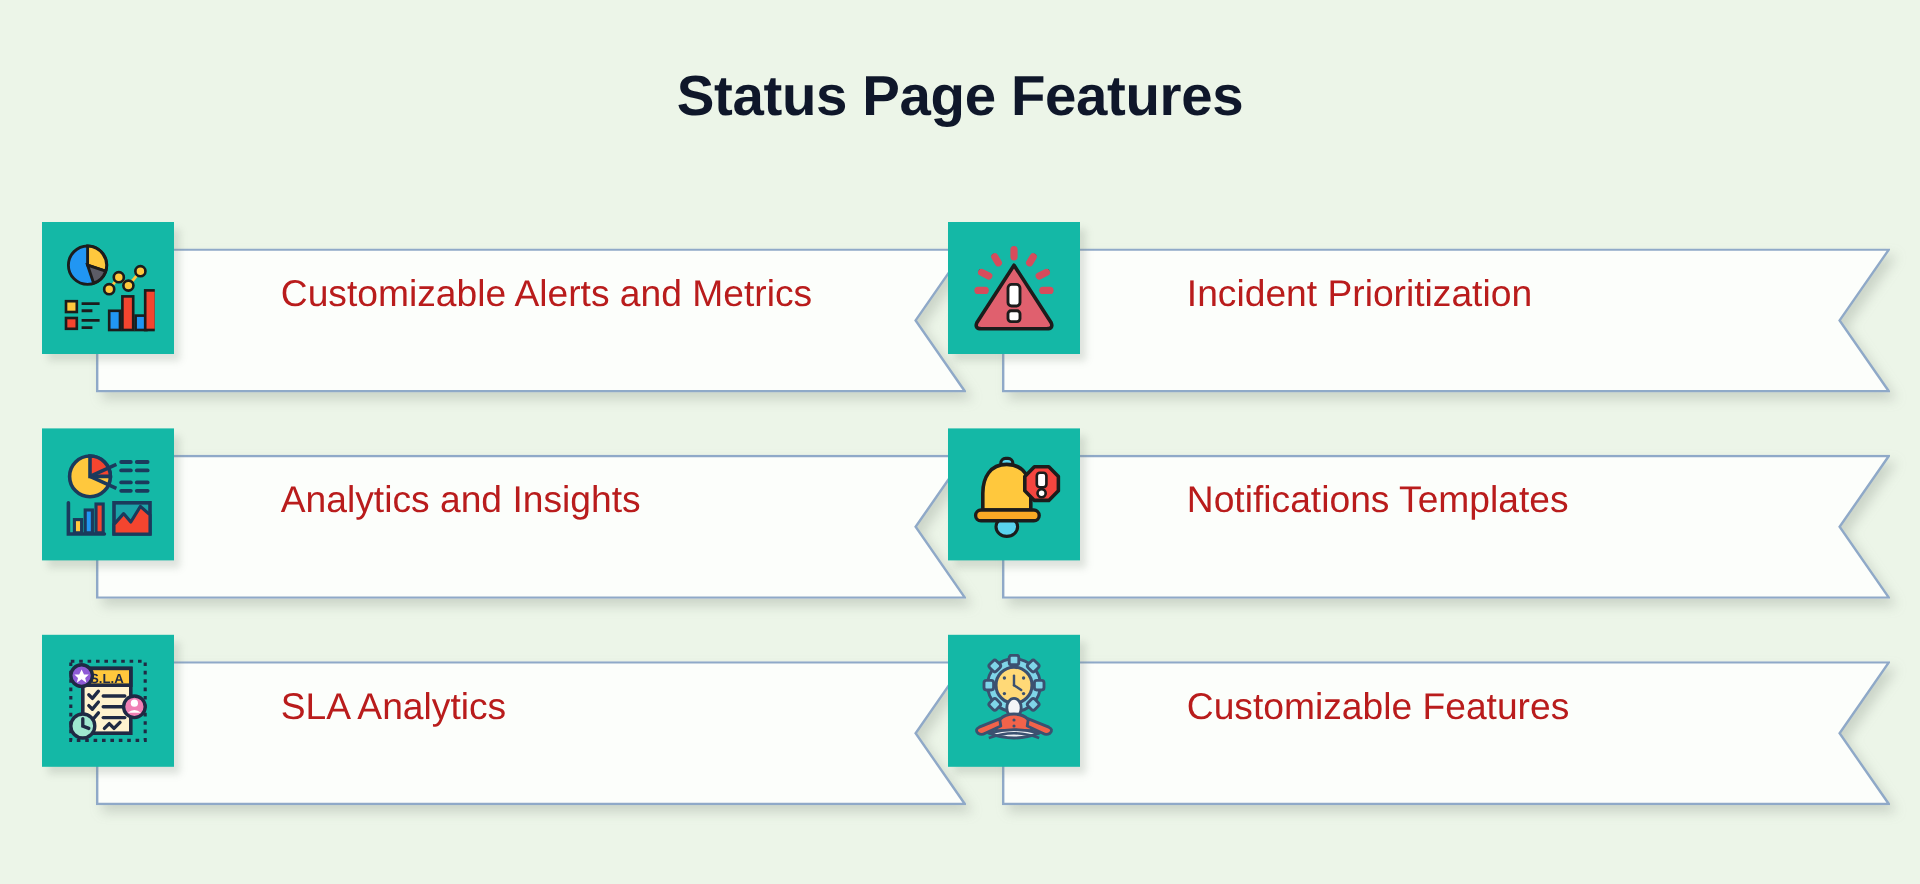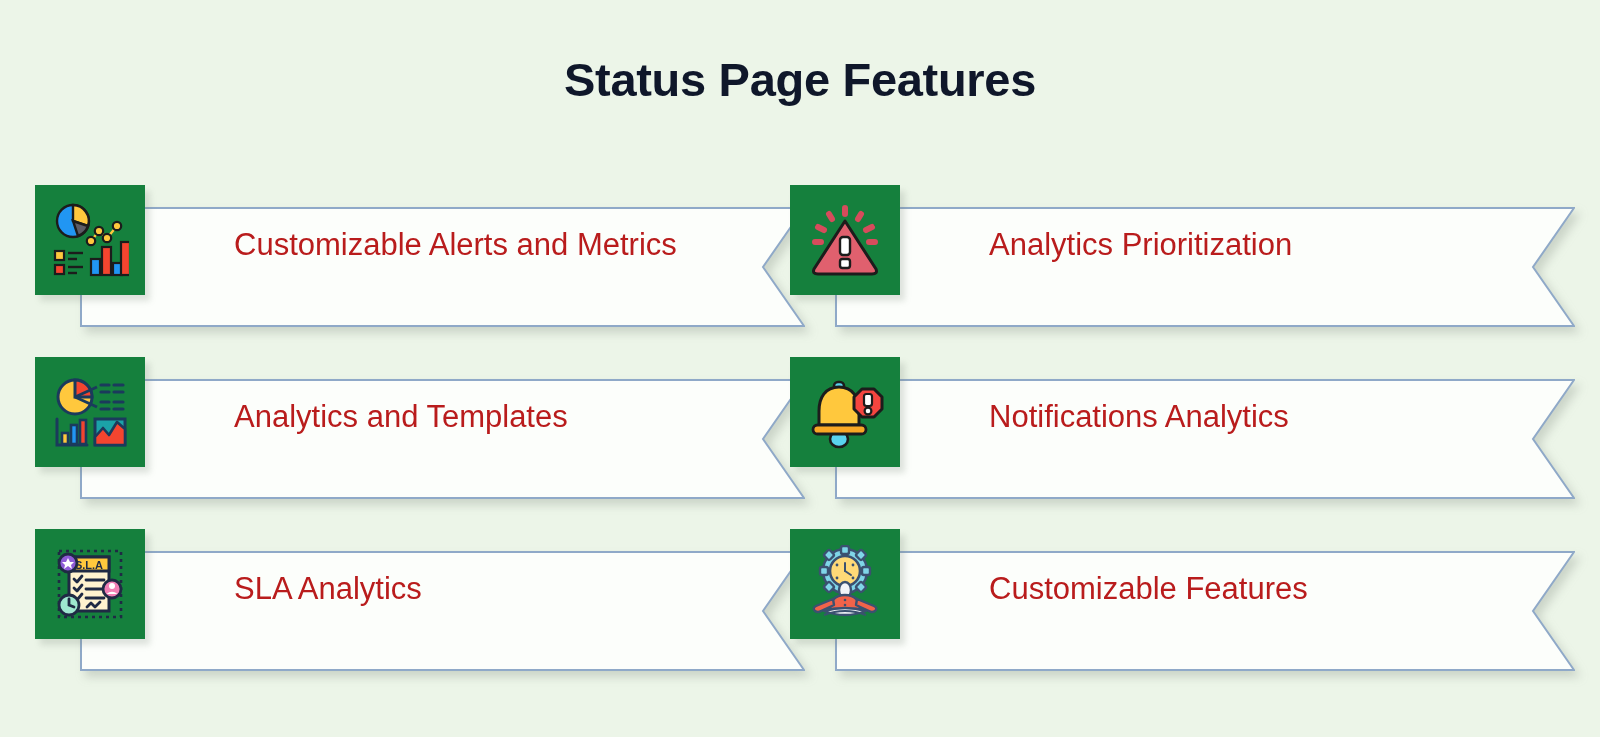--- a/index.html
+++ b/index.html
@@ -85,21 +85,21 @@
     margin-left: 44px;
   }
 
   
   .icon-tile {
     position: absolute;
     top: 0;
     left: 0;
     width: 110px;
     height: 110px;
-    background: #15803d;
+    background: #14b8a6;
     box-shadow: 5px 6px 6px rgba(120,130,120,0.22);
     display: flex;
     align-items: center;
     justify-content: center;
     z-index: 3;
   }
   .icon-tile svg { display: block; }
 </style>
 </head>
 <body>
@@ -148,21 +148,21 @@
 
     <div class="feature-item col-right">
       <div class="card-wrap">
         <div class="card"></div>
         <div class="card-border">
           <svg viewBox="0 0 740 120" preserveAspectRatio="none">
             <polygon points="1,1 739,1 698,60 739,119 1,119" fill="none" stroke="#8fa9c8" stroke-width="2"></polygon>
           </svg>
         </div>
       </div>
-      <div class="card-label">Analytics Prioritization</div>
+      <div class="card-label">Incident Prioritization</div>
       <div class="icon-tile">
         <svg width="78" height="78" viewBox="0 0 78 78">
           <g stroke="#1c1c1c" stroke-width="3" stroke-linecap="round">
             <line x1="39" y1="6" x2="39" y2="14"></line>
             <line x1="22" y1="12" x2="26" y2="19"></line>
             <line x1="56" y1="12" x2="52" y2="19"></line>
             <line x1="11" y1="25" x2="19" y2="29"></line>
             <line x1="67" y1="25" x2="59" y2="29"></line>
             <line x1="8" y1="41" x2="16" y2="41"></line>
             <line x1="70" y1="41" x2="62" y2="41"></line>
@@ -189,21 +189,21 @@
 
     <div class="feature-item col-left">
       <div class="card-wrap">
         <div class="card"></div>
         <div class="card-border">
           <svg viewBox="0 0 725 120" preserveAspectRatio="none">
             <polygon points="1,1 724,1 683,60 724,119 1,119" fill="none" stroke="#8fa9c8" stroke-width="2"></polygon>
           </svg>
         </div>
       </div>
-      <div class="card-label">Analytics and Templates</div>
+      <div class="card-label">Analytics and Insights</div>
       <div class="icon-tile">
         <svg width="78" height="78" viewBox="0 0 78 78">
           <circle cx="24" cy="24" r="17" fill="#ffc83d" stroke="#1b3a5c" stroke-width="3"></circle>
           <path d="M24 24 L24 7 A17 17 0 0 1 41 24 Z" fill="#f4452f" stroke="#1b3a5c" stroke-width="3"></path>
           <line x1="24" y1="24" x2="46" y2="14" stroke="#1b3a5c" stroke-width="3"></line>
           <line x1="24" y1="24" x2="46" y2="34" stroke="#1b3a5c" stroke-width="3"></line>
           <g stroke="#1b3a5c" stroke-width="3.2" stroke-linecap="round">
             <line x1="50" y1="12" x2="58" y2="12"></line>
               <line x1="63" y1="12" x2="72" y2="12"></line>
             <line x1="50" y1="19" x2="58" y2="19"></line>
@@ -225,21 +225,21 @@
 
     <div class="feature-item col-right">
       <div class="card-wrap">
         <div class="card"></div>
         <div class="card-border">
           <svg viewBox="0 0 740 120" preserveAspectRatio="none">
             <polygon points="1,1 739,1 698,60 739,119 1,119" fill="none" stroke="#8fa9c8" stroke-width="2"></polygon>
           </svg>
         </div>
       </div>
-      <div class="card-label">Notifications Analytics</div>
+      <div class="card-label">Notifications Templates</div>
       <div class="icon-tile">
         <svg width="78" height="78" viewBox="0 0 78 78">
           <ellipse cx="33" cy="66" rx="9" ry="8" fill="#59d3ee" stroke="#1c1c1c" stroke-width="2.6"></ellipse>
           <rect x="28" y="9" width="10" height="8" rx="4" fill="#59d3ee" stroke="#1c1c1c" stroke-width="2.6"></rect>
           <path d="M33 14 C19 14 13 25 13 38 L13 52 L53 52 L53 38 C53 25 47 14 33 14 Z" fill="#ffc83d" stroke="#1c1c1c" stroke-width="3" stroke-linejoin="round"></path>
           <rect x="7" y="52" width="53" height="9" rx="4.5" fill="#f9a825" stroke="#1c1c1c" stroke-width="2.8"></rect>
           <polygon points="56,16 68,16 76,24 76,36 68,44 56,44 48,36 48,24" fill="#f4453f" stroke="#1c1c1c" stroke-width="3" stroke-linejoin="round"></polygon>
           <rect x="58" y="21" width="8" height="12" rx="2.5" fill="#ffffff" stroke="#1c1c1c" stroke-width="2.2"></rect>
           <circle cx="62" cy="38" r="3.4" fill="#ffffff" stroke="#1c1c1c" stroke-width="2.2"></circle>
         </svg>

